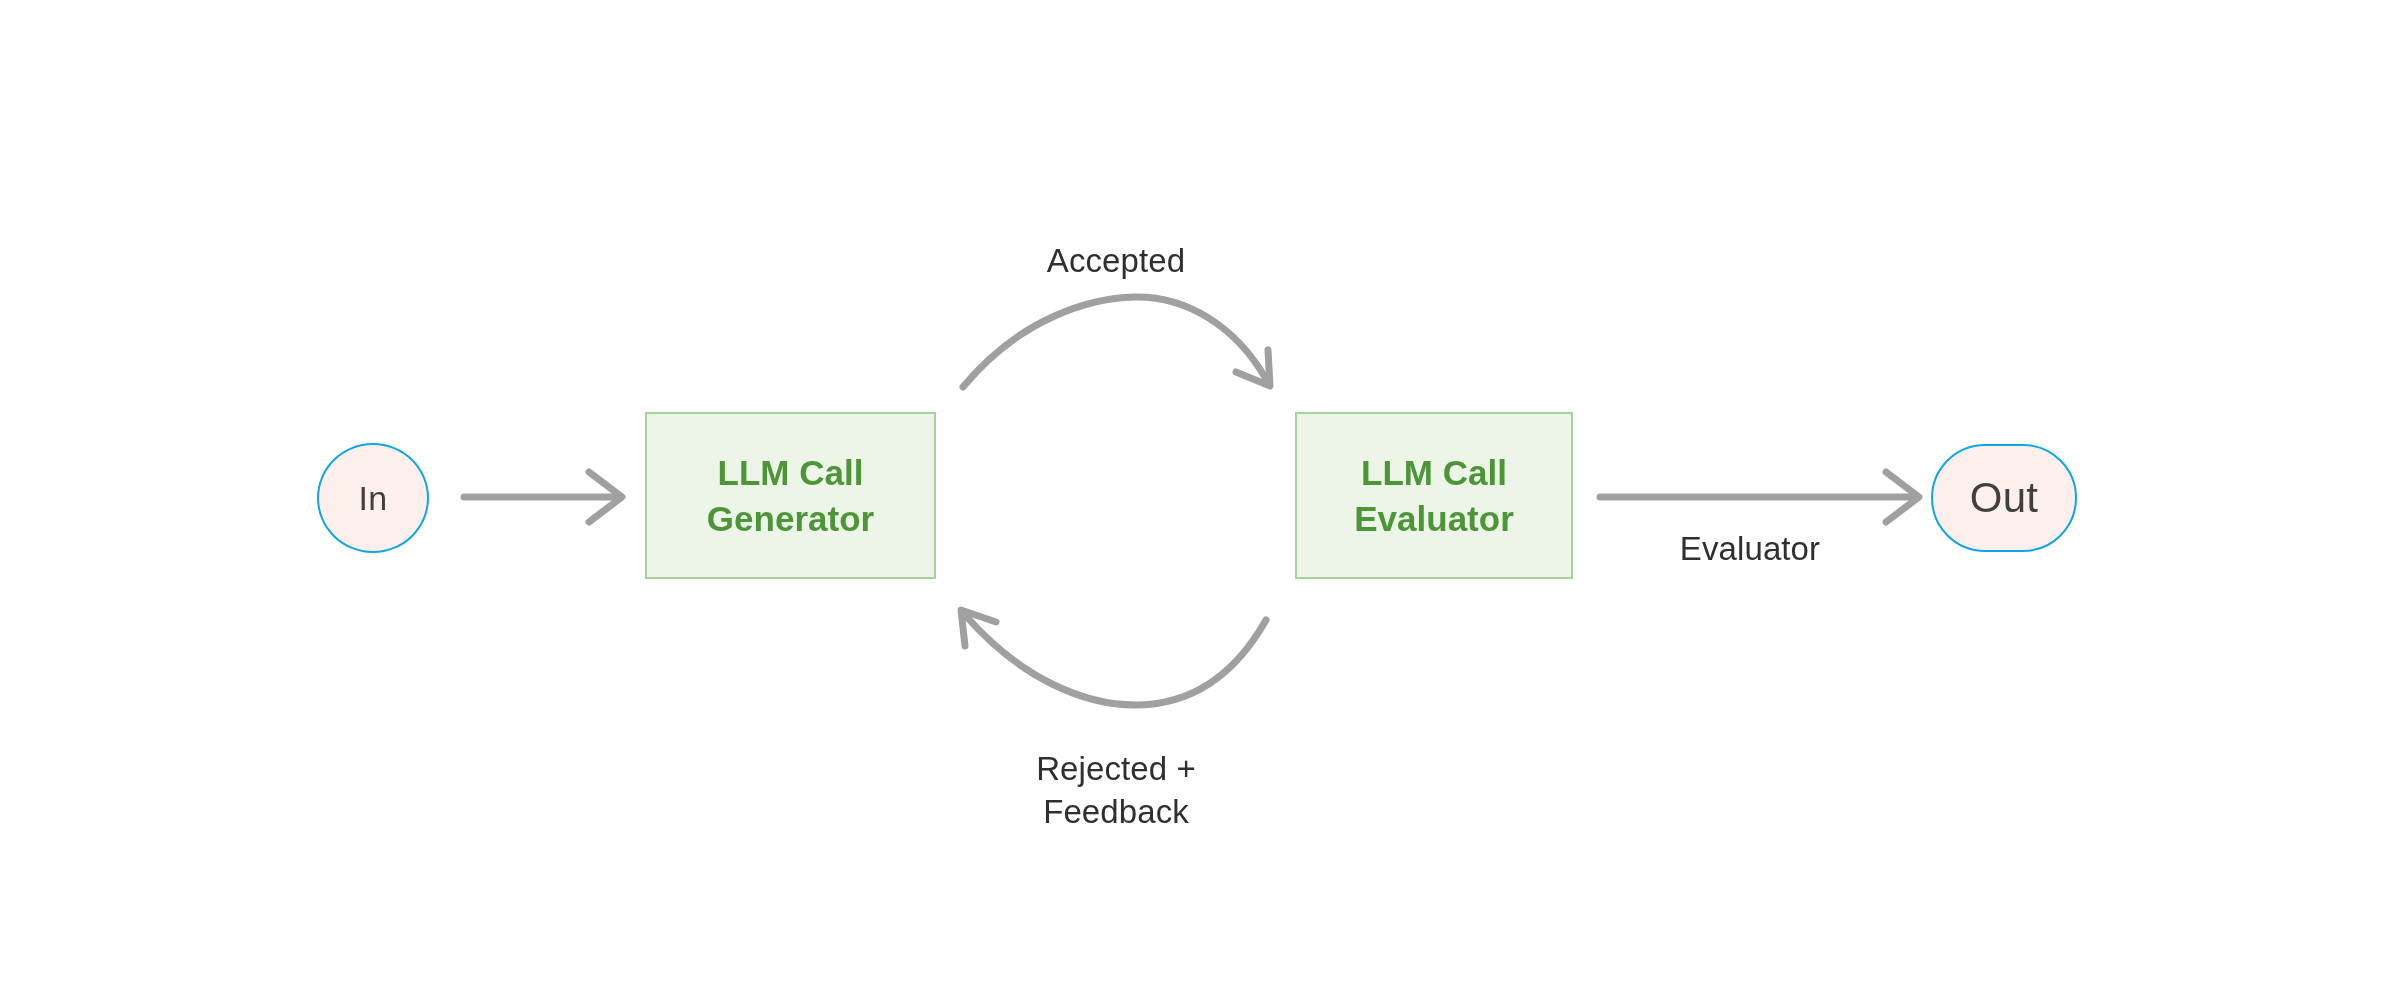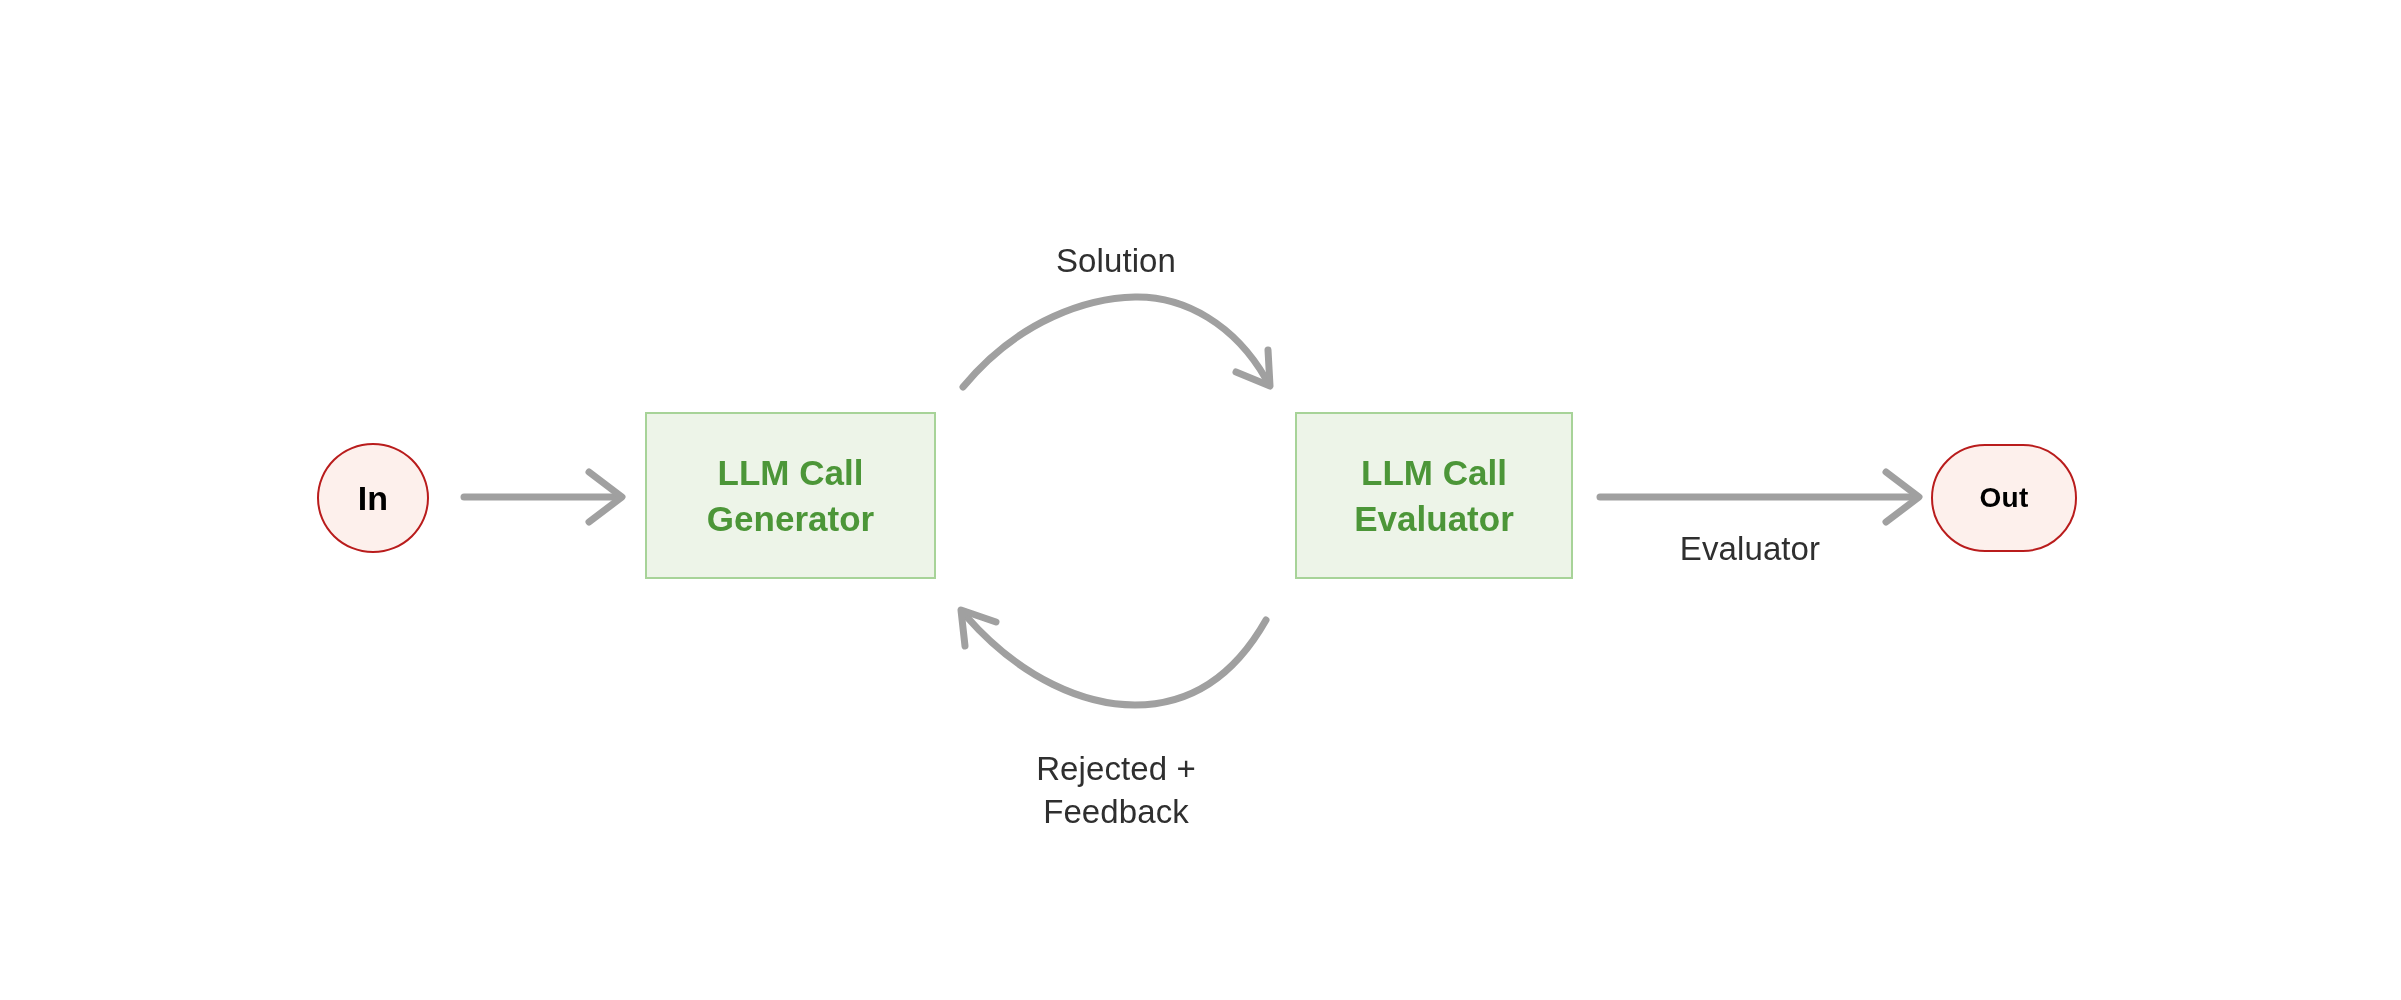--- a/index.html
+++ b/index.html
@@ -37,42 +37,42 @@
     position: absolute;
     display: flex;
     align-items: center;
     justify-content: center;
     text-align: center;
     box-sizing: border-box;
   }
 
   .node-terminal {
     background: #fdf0ec;
-    border: 2px solid #b91c1c;
-    color: #000000;
-    font-weight: 700;
+    border: 2px solid #0ea5e9;
+    color: #404040;
+    font-weight: 400;
   }
 
   #node-in {
     left: 317px;
     top: 443px;
     width: 112px;
     height: 110px;
     border-radius: 56px / 55px;
     font-size: 34px;
     letter-spacing: 0.2px;
   }
 
   #node-out {
     left: 1931px;
     top: 444px;
     width: 146px;
     height: 108px;
     border-radius: 54px;
-    font-size: 28px;
+    font-size: 42px;
     letter-spacing: 0.2px;
   }
 
   .node-process {
     background: #edf4e8;
     border: 2px solid #a7d398;
     color: #4c9638;
     font-weight: 700;
     font-size: 35px;
     line-height: 1.30;
@@ -169,20 +169,20 @@
 
   <div class="node node-process" id="node-evaluator">
     <span class="node-label">LLM Call
 Evaluator</span>
   </div>
 
   <div class="node node-terminal" id="node-out">
     <span class="node-label">Out</span>
   </div>
 
-  <div class="edge-label" id="label-solution">Solution</div>
+  <div class="edge-label" id="label-solution">Accepted</div>
 
   <div class="edge-label" id="label-rejected">Rejected +
 Feedback</div>
 
   <div class="edge-label" id="label-accepted">Evaluator</div>
 
 </div>
 
 </body></html>

